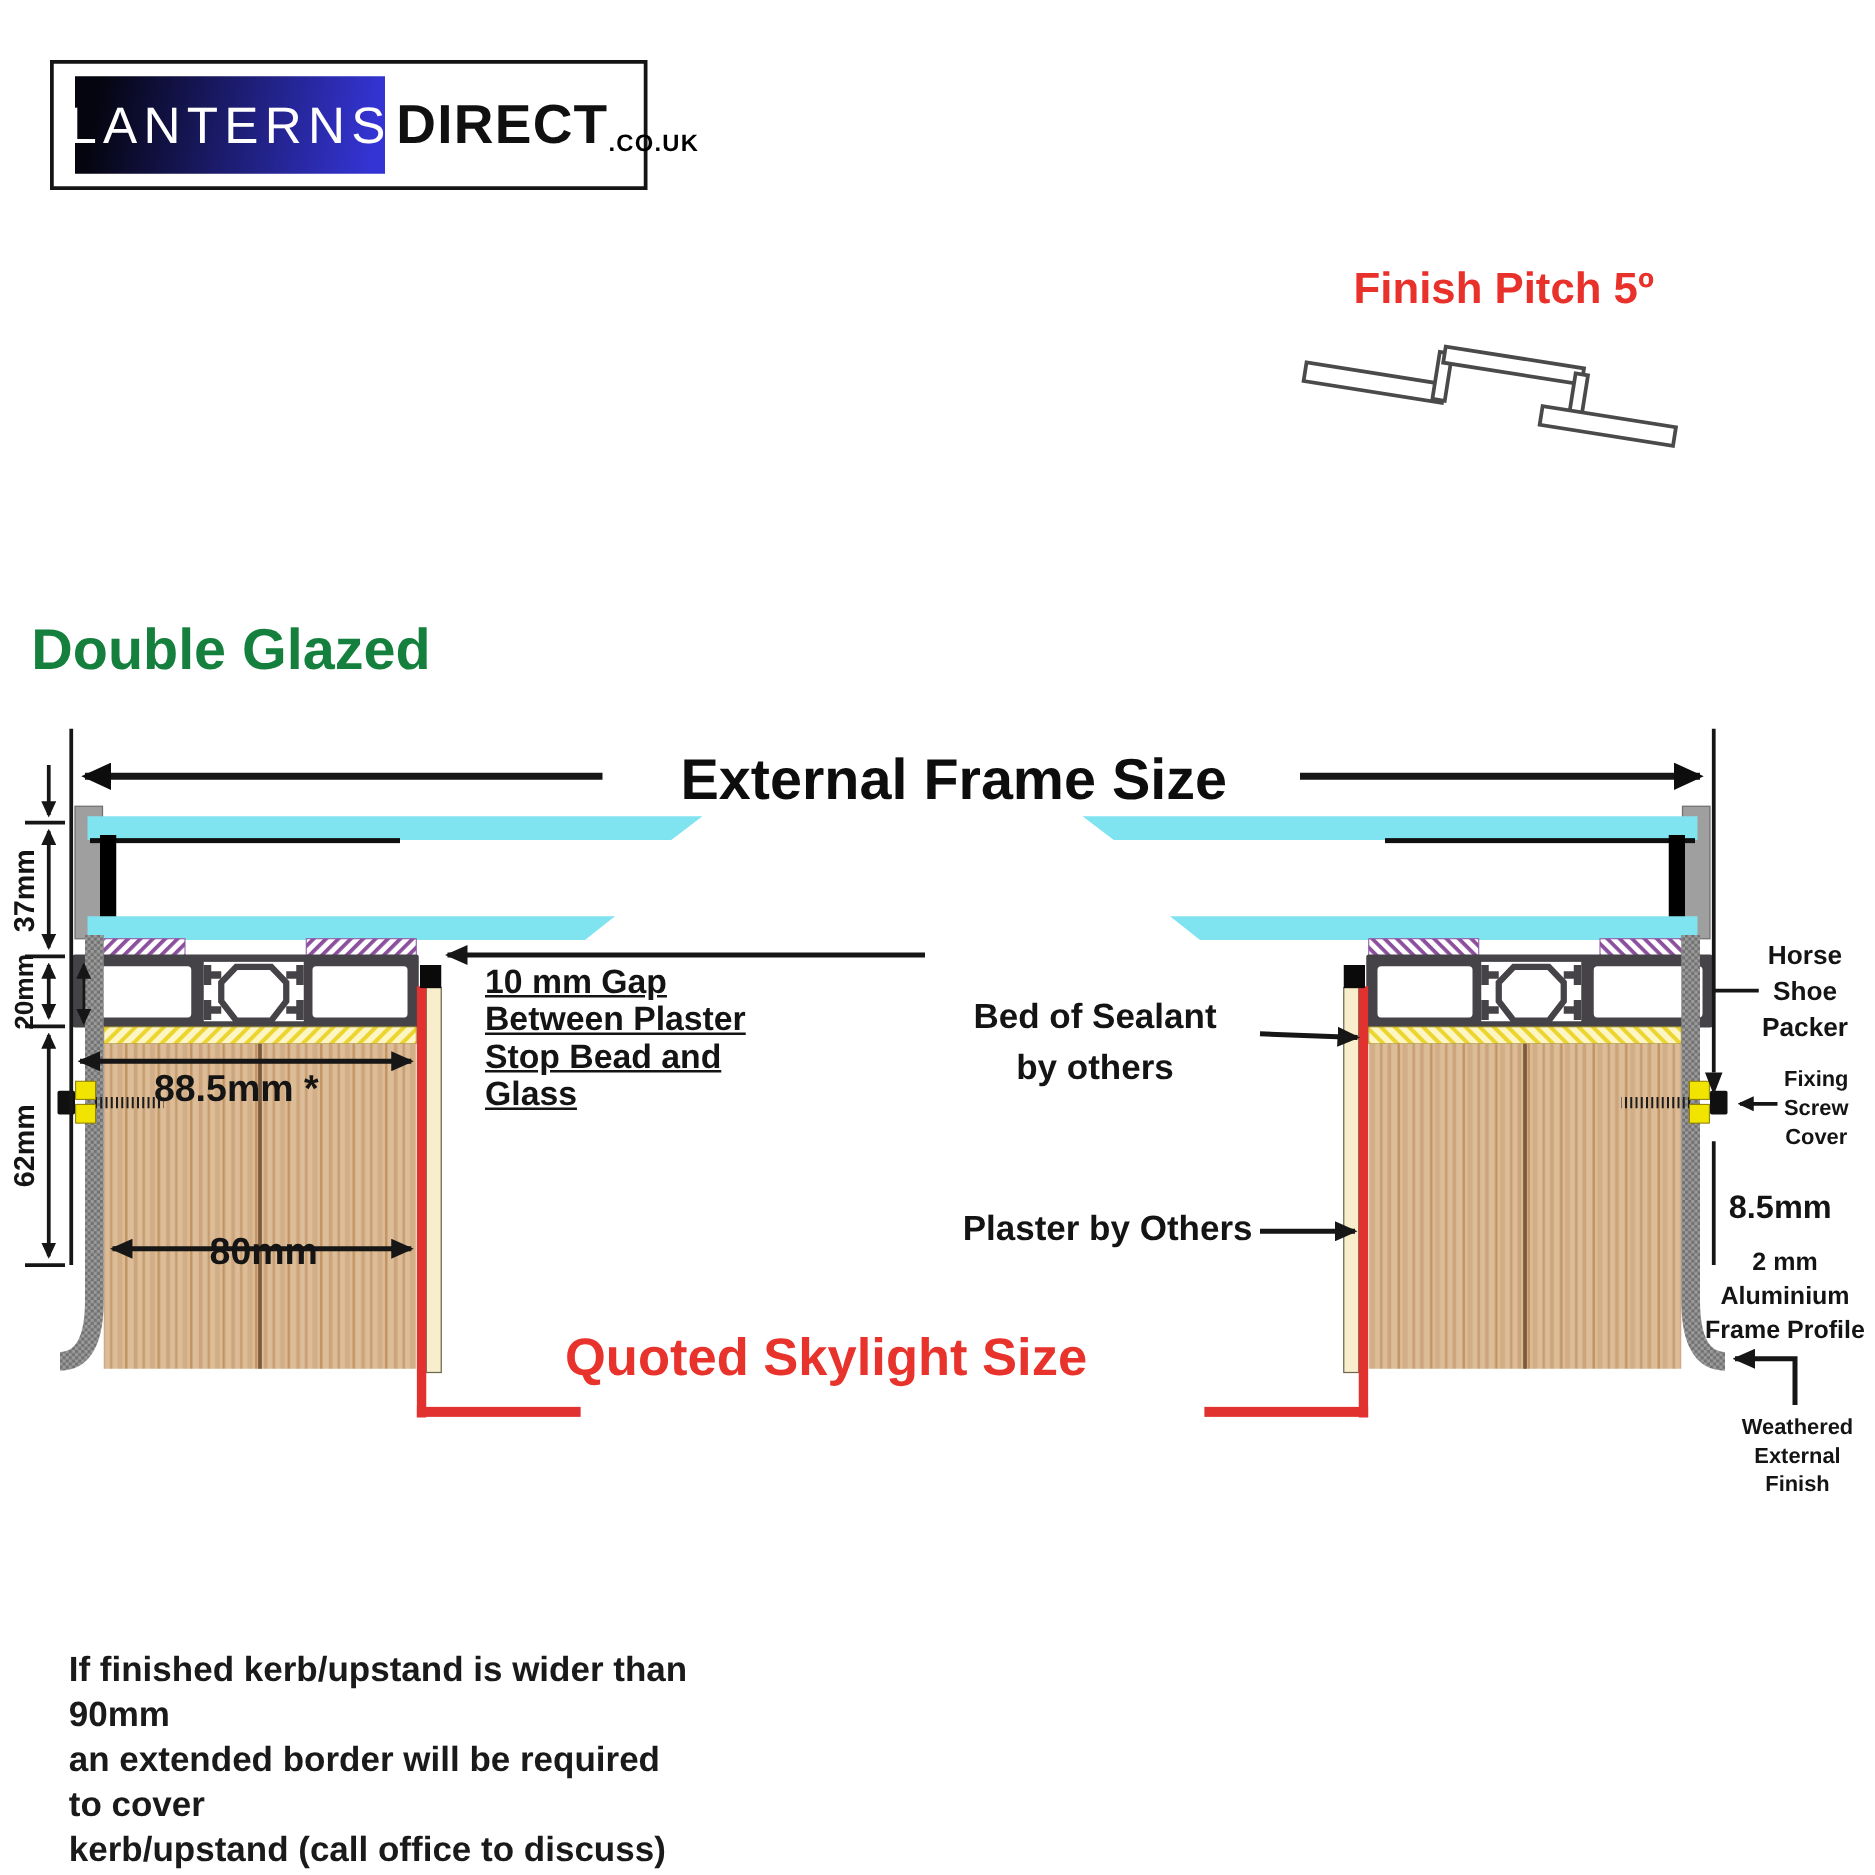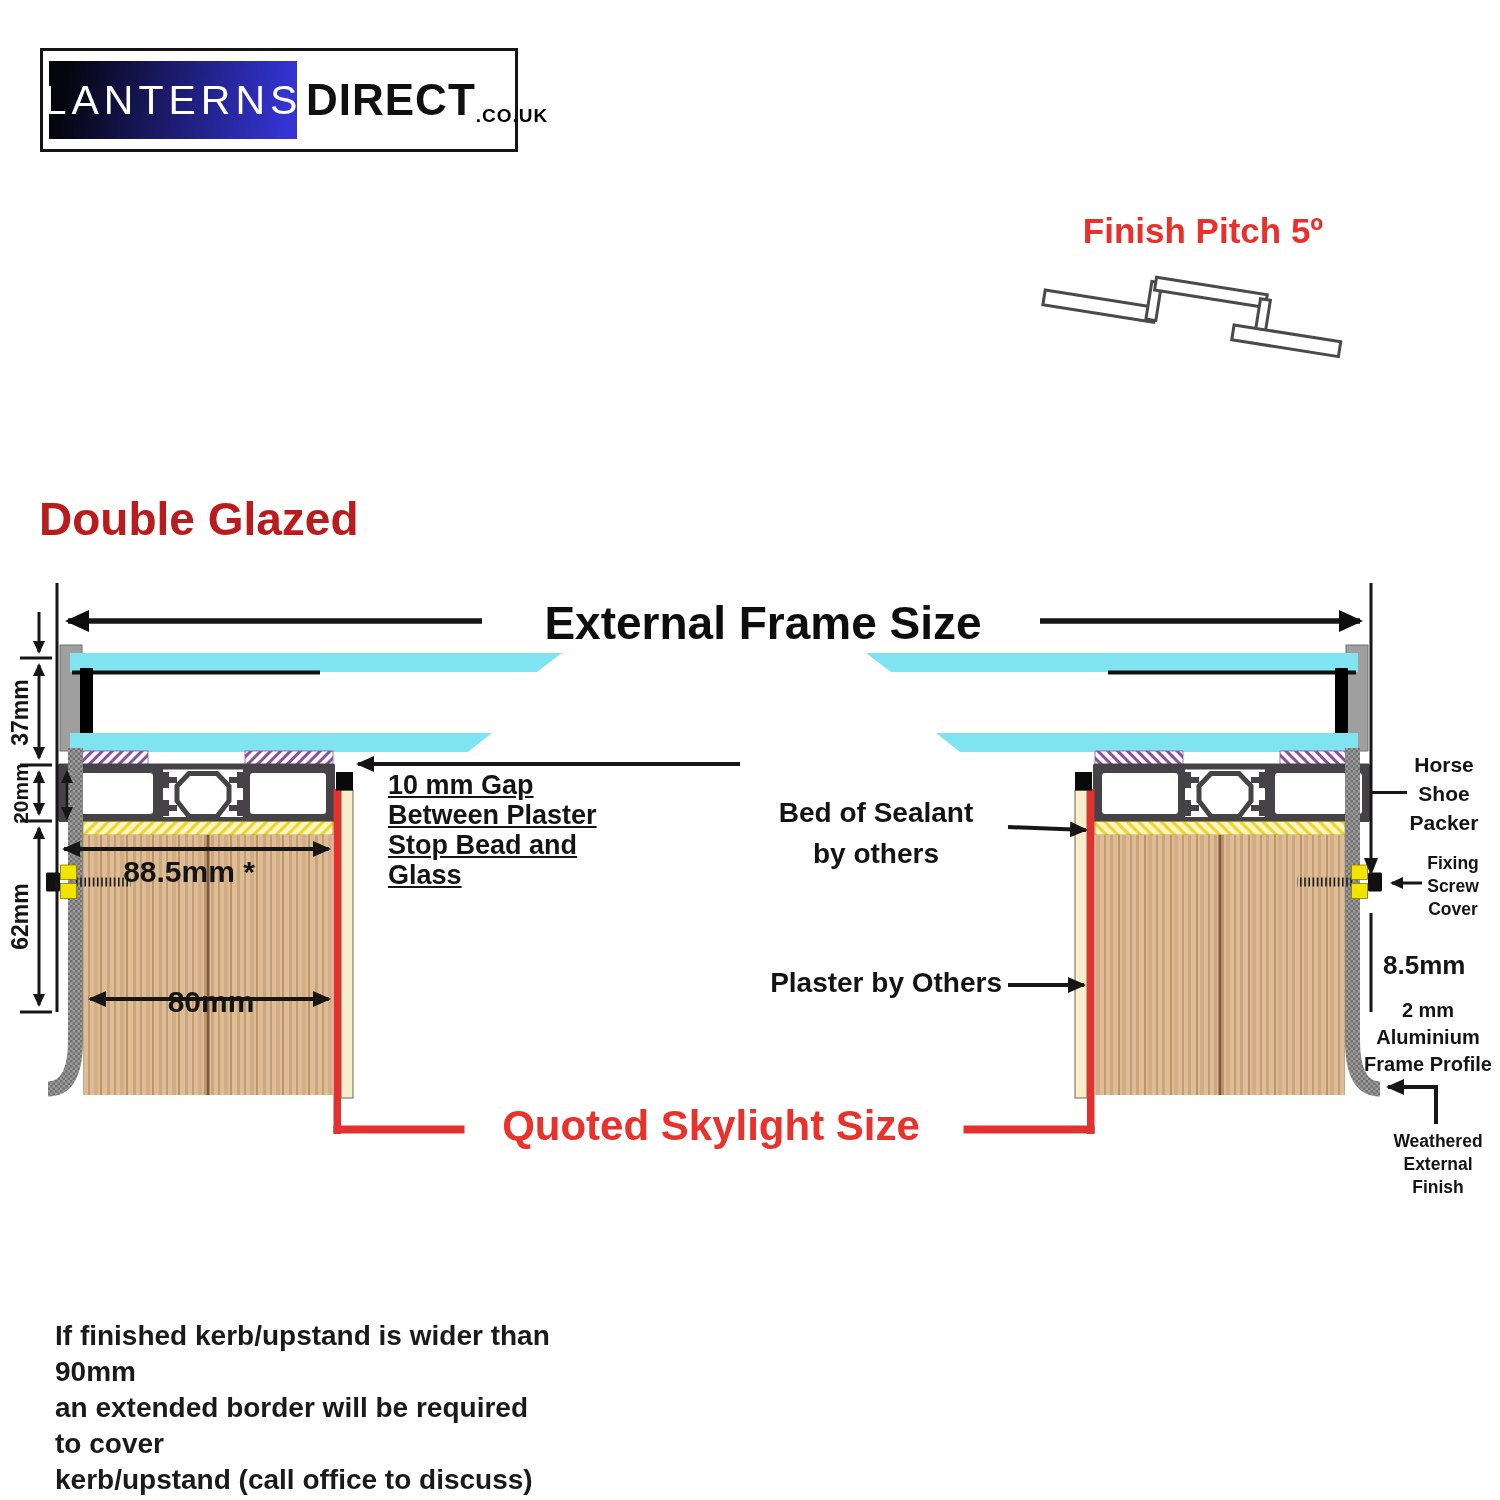--- a/index.html
+++ b/index.html
@@ -5,34 +5,34 @@
   html,body{margin:0;padding:0;}
   body{
     width:1500px;height:1500px;position:relative;background:#ffffff;
     font-family:"Liberation Sans", sans-serif;color:#141414;overflow:hidden;
   }
   .abs{position:absolute;}
   svg.diagram{position:absolute;left:0;top:0;}
   
   .logo{
     left:40px;top:48px;width:478px;height:104px;border:3px solid #141414;
-    background:#fff;display:flex;align-items:center;padding-left:6px;box-sizing:border-box;
+    background:#fff;display:flex;align-items:center;padding-left:17px;box-sizing:border-box;
   }
   .logo-grad{
     width:248px;height:78px;background:linear-gradient(100deg,#050510 8%,#3434d4 95%);
     display:flex;align-items:center;justify-content:center;flex:none;
   }
   .logo-grad span{color:#fff;font-size:41px;font-weight:500;letter-spacing:5px;}
   .logo-direct{color:#101010;font-size:44px;font-weight:800;margin-left:9px;letter-spacing:1px;}
   .logo-suffix{color:#000000;font-size:19px;font-weight:700;text-transform:uppercase;align-self:flex-end;margin-bottom:22px;margin-left:0;letter-spacing:1px;}
   
   .min-pitch{left:1027px;top:211px;width:352px;text-align:center;color:#e8312a;font-size:35px;font-weight:800;}
-  .page-title{left:25px;top:492px;font-size:46px;font-weight:800;color:#b91c1c;margin-left:14px;}
+  .page-title{left:25px;top:492px;font-size:46px;font-weight:800;color:#15803d;}
   .efs-label{left:487px;top:596px;width:552px;text-align:center;font-size:46px;font-weight:800;color:#0d0d0d;}
-  .quoted{left:452px;top:1102px;width:518px;text-align:center;font-size:42px;font-weight:800;color:#e8322c;}
+  .quoted{left:452px;top:1062px;width:518px;text-align:left;font-size:42px;font-weight:800;color:#e8322c;}
   
   .lbl{white-space:pre-line;color:#141414;font-weight:700;}
   .gap-label{left:388px;top:770px;width:332px;text-align:left;font-size:27px;line-height:30px;text-decoration:underline;}
   .bed-label{left:745px;top:792px;width:262px;text-align:center;font-size:28px;line-height:41px;}
   .plaster-label{left:702px;top:967px;width:300px;text-align:right;font-size:28px;}
   .horse-label{left:1396px;top:750px;width:96px;text-align:center;font-size:21px;line-height:29px;}
   .fixing-label{left:1405px;top:852px;width:96px;text-align:center;font-size:17.5px;line-height:23px;}
   .d85-label{left:1383px;top:950px;font-size:26px;font-weight:800;}
   .alu-label{left:1352px;top:997px;width:152px;text-align:center;font-size:20px;line-height:27px;}
   .weathered-label{left:1389px;top:1130px;width:98px;text-align:center;font-size:17.5px;line-height:23px;}

